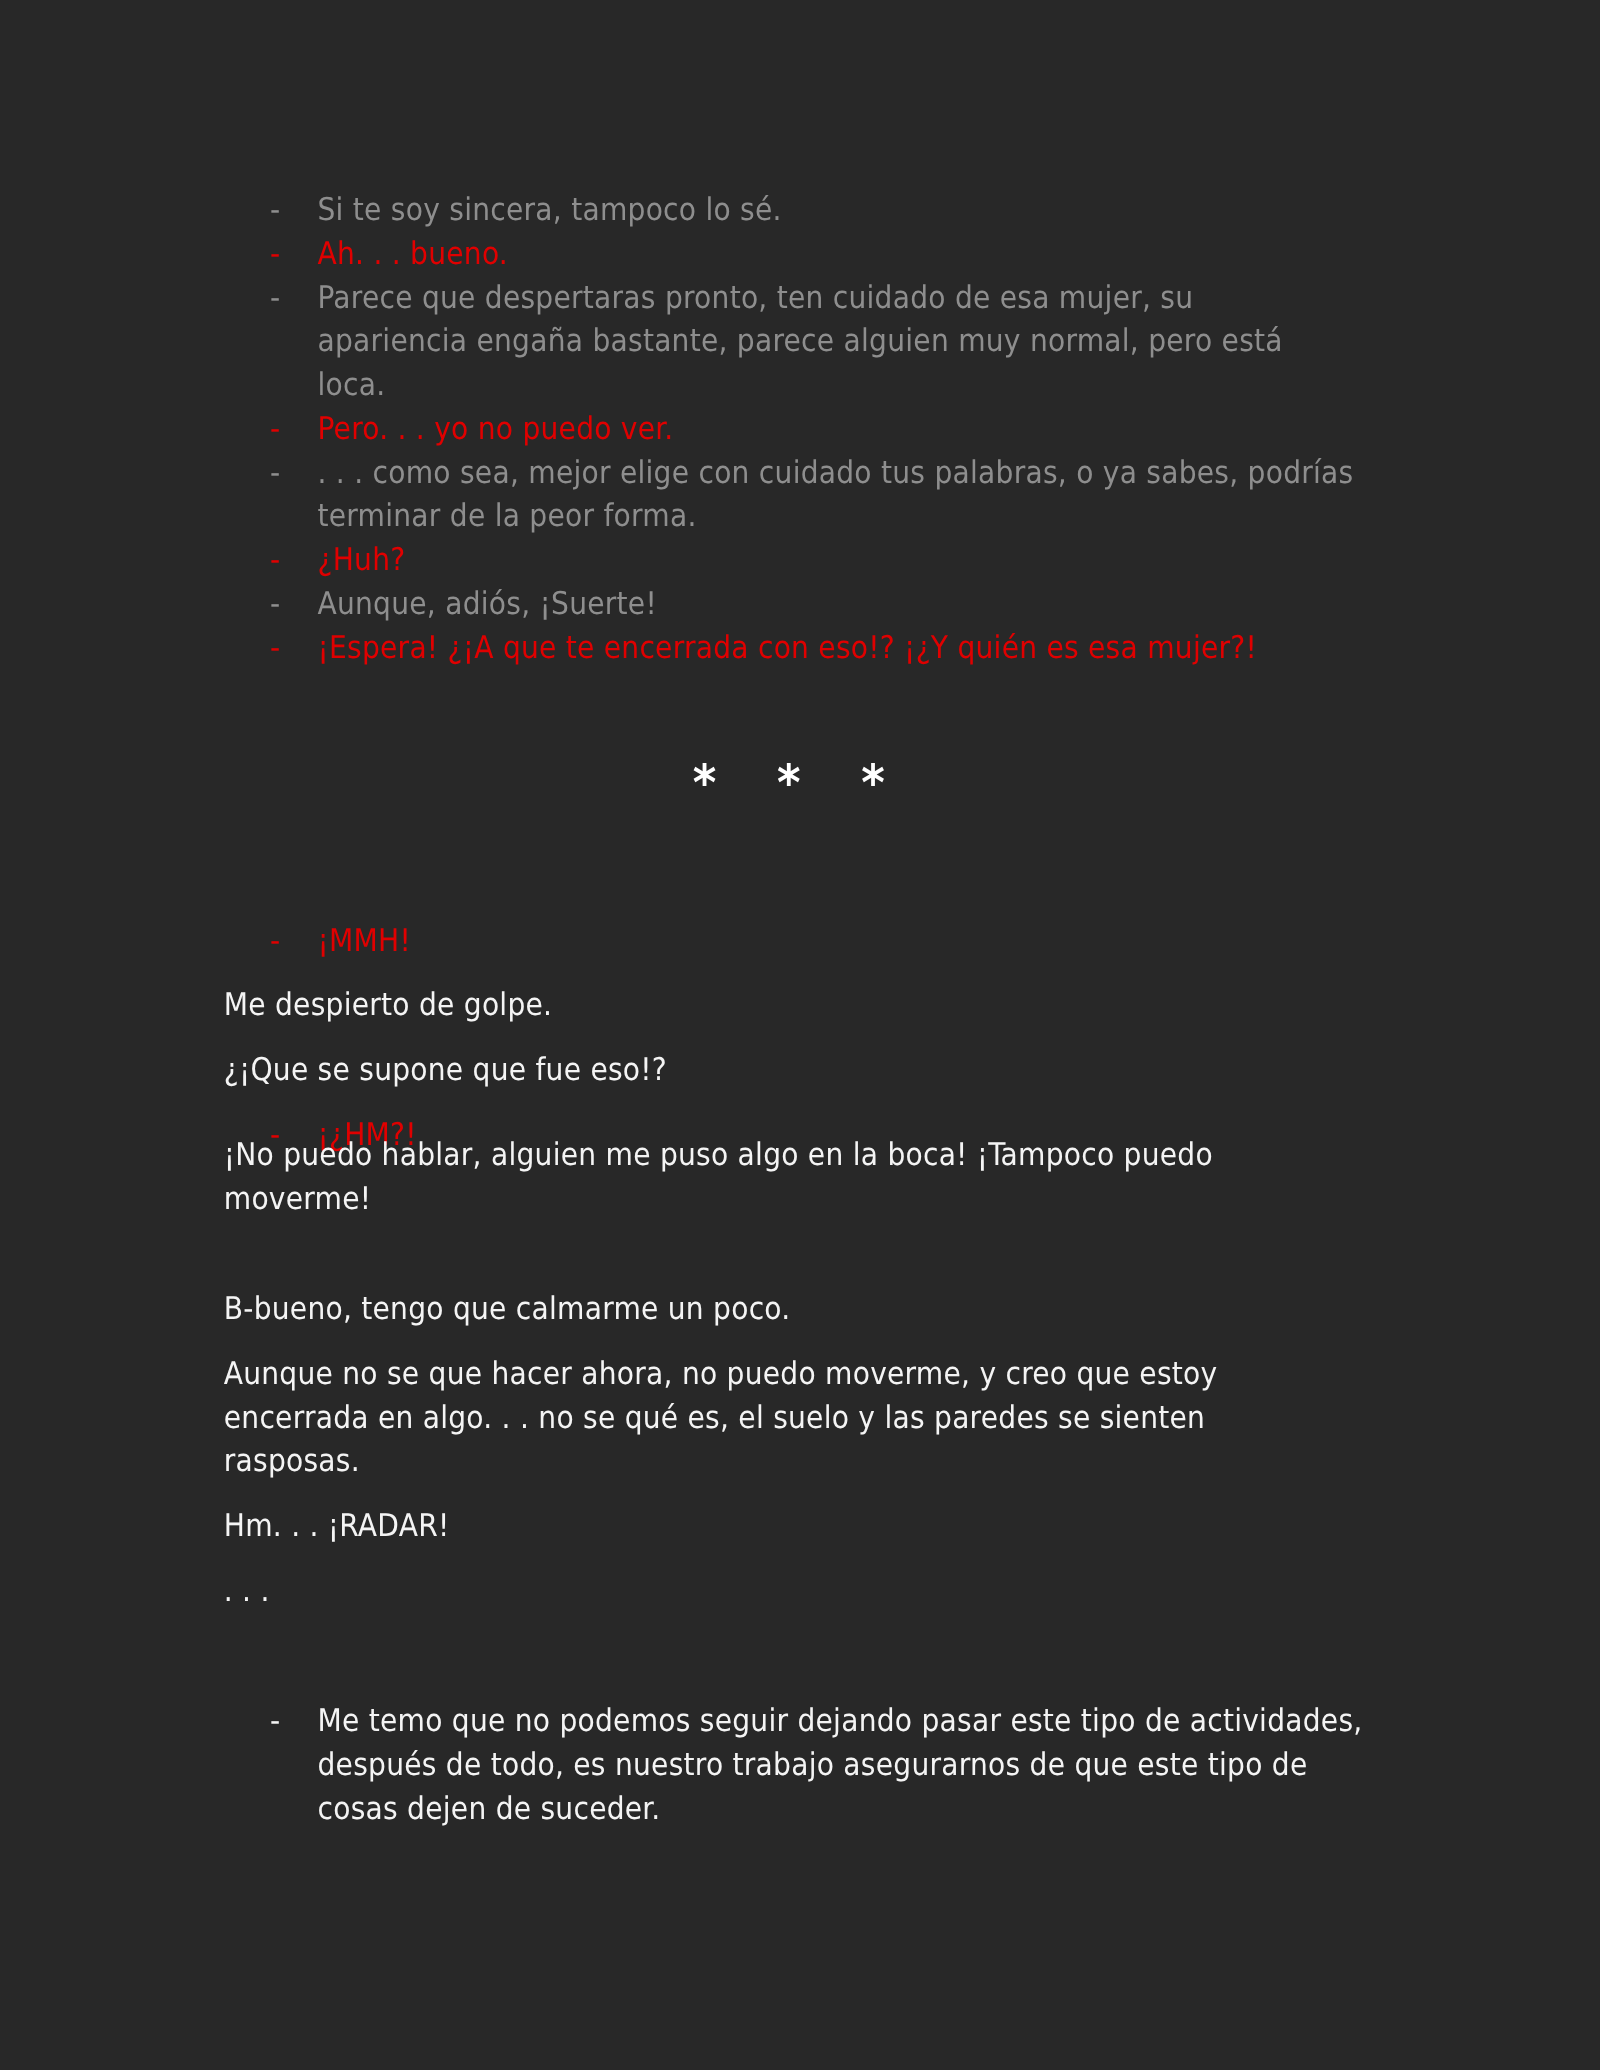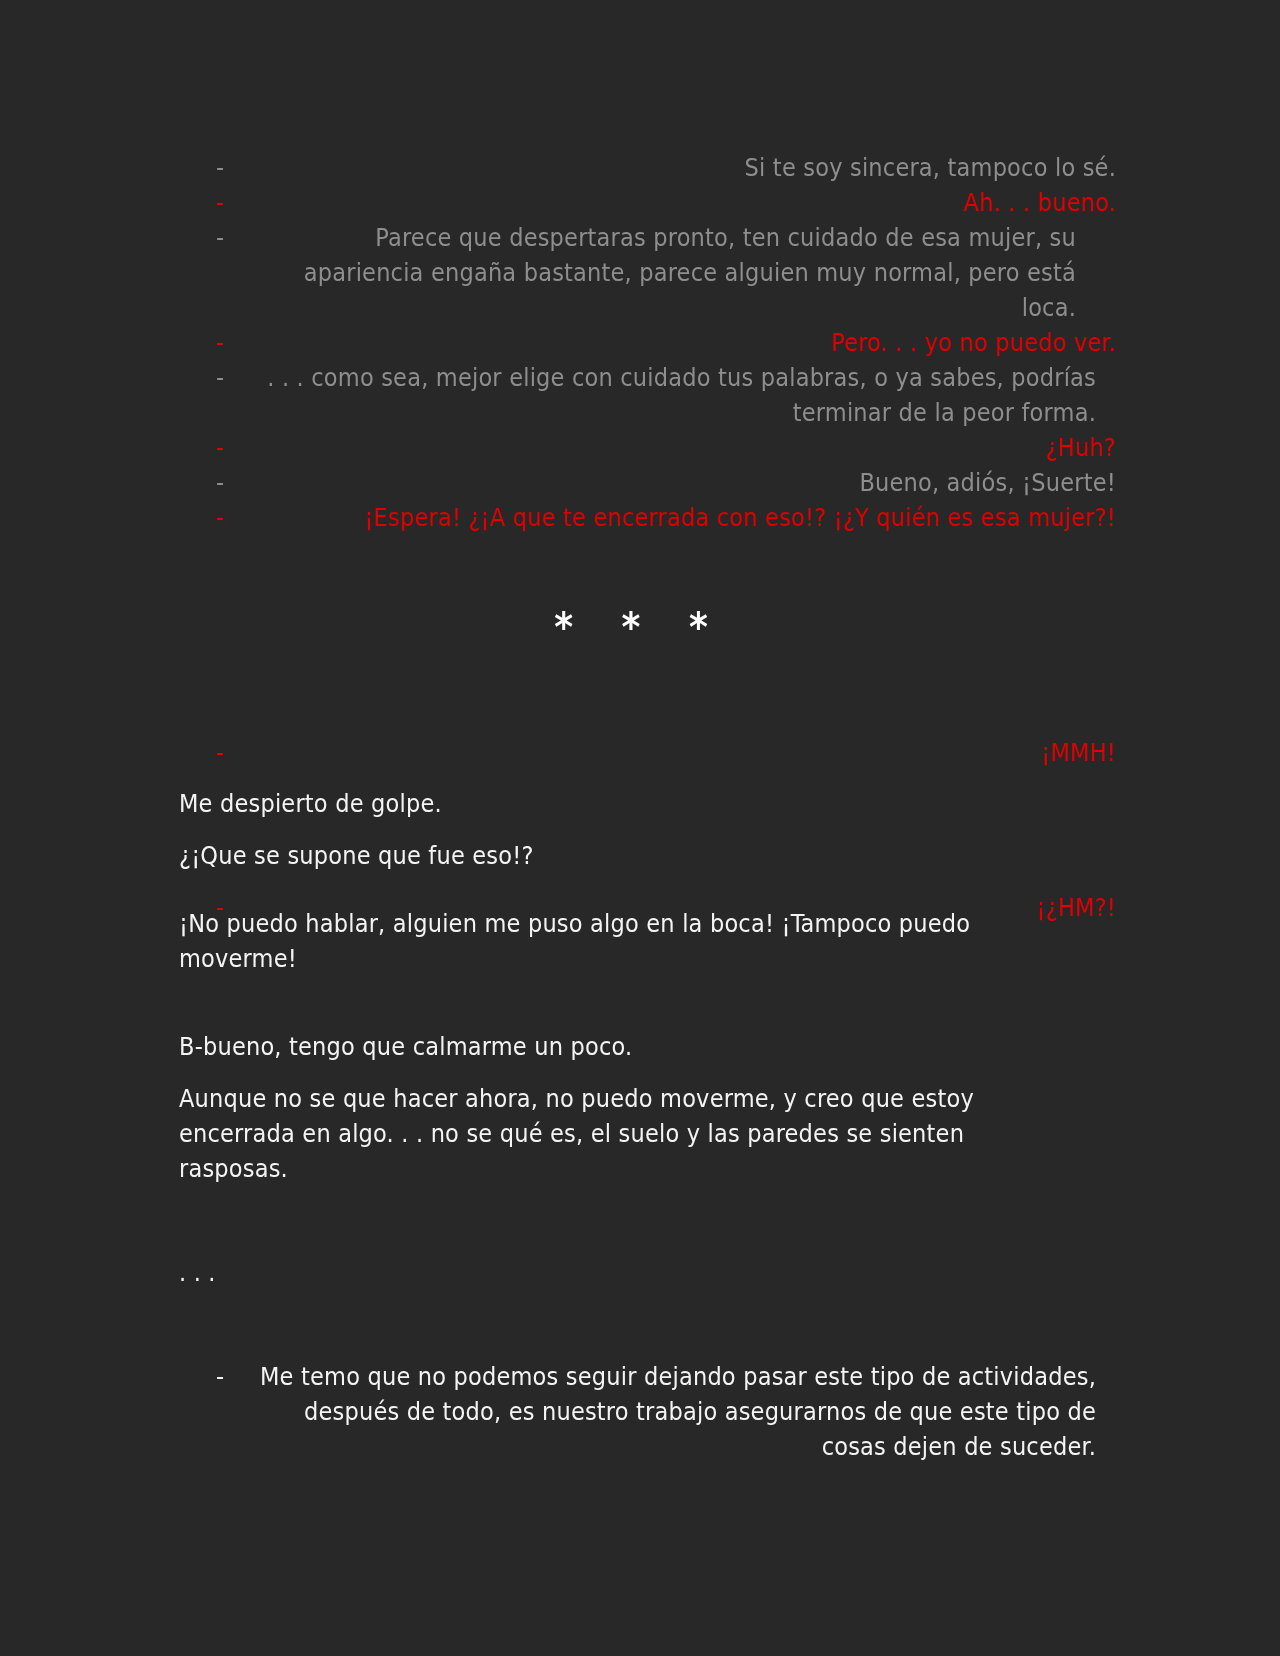--- a/index.html
+++ b/index.html
@@ -4,21 +4,21 @@
 <style>
   html, body { margin:0; padding:0; }
   body {
     width:1280px; height:1656px; background:#282828; overflow:hidden;
     font-family:"DejaVu Sans Condensed","DejaVu Sans", sans-serif;
     font-stretch: condensed;
   }
   .page { position:relative; width:1280px; height:1656px; }
   .dlg { position:absolute; left:216px; width:900px; font-size:25px; line-height:35px; letter-spacing:0.2px; }
   .dlg .dash { position:absolute; left:0; top:0; }
-  .dlg .txt { display:block; margin-left:38px;text-align:right; }
+  .dlg .txt { display:block; margin-left:38px; }
   .gray { color:#8e8e8e; }
   .red { color:#e00000; }
   .white { color:#f4f4f4; }
   .para { position:absolute; left:179px; width:920px; font-size:25px; line-height:35px; color:#f4f4f4; letter-spacing:0.2px; }
   .sep { position:absolute; left:0; width:1280px; top:604px; text-align:center; color:#ffffff; font-size:40px; font-weight:bold; letter-spacing:18px; }
 </style>
 </head>
 <body>
 
 <div class="page">
@@ -42,21 +42,21 @@
   <div class="dlg gray" style="top:360px; width:880px">
     <span class="dash">-</span>
     <span class="txt">. . . como sea, mejor elige con cuidado tus palabras, o ya sabes, podrías terminar de la peor forma.</span>
   </div>
   <div class="dlg red" style="top:430px">
     <span class="dash">-</span>
     <span class="txt">¿Huh?</span>
   </div>
   <div class="dlg gray" style="top:465px">
     <span class="dash">-</span>
-    <span class="txt">Bueno, adiós, ¡Suerte!</span>
+    <span class="txt">Aunque, adiós, ¡Suerte!</span>
   </div>
   <div class="dlg red" style="top:500px">
     <span class="dash">-</span>
     <span class="txt">¡Espera! ¿¡A que te encerrada con eso!? ¡¿Y quién es esa mujer?!</span>
   </div>
 
   <div class="sep">* * *</div>
 
   <div class="dlg red" style="top:735px">
     <span class="dash">-</span>
@@ -67,20 +67,21 @@
   <div class="para" style="top:838px">¿¡Que se supone que fue eso!?</div>
 
   <div class="dlg red" style="top:890px">
     <span class="dash">-</span>
     <span class="txt">¡¿HM?!</span>
   </div>
 
   <div class="para" style="top:906px; width:900px">¡No puedo hablar, alguien me puso algo en la boca! ¡Tampoco puedo moverme!</div>
   <div class="para" style="top:1081px; width:900px">Aunque no se que hacer ahora, no puedo moverme, y creo que estoy encerrada en algo. . . no se qué es, el suelo y las paredes se sienten rasposas.</div>
   <div class="para" style="top:1029px">B-bueno, tengo que calmarme un poco.</div>
+  <div class="para" style="top:1203px">Hm. . . ¡RADAR!</div>
   <div class="para" style="top:1255px">. . .</div>
 
   <div class="dlg white" style="top:1359px; width:880px">
     <span class="dash">-</span>
     <span class="txt">Me temo que no podemos seguir dejando pasar este tipo de actividades, después de todo, es nuestro trabajo asegurarnos de que este tipo de cosas dejen de suceder.</span>
   </div>
 
 </div>
 
 </body></html>

